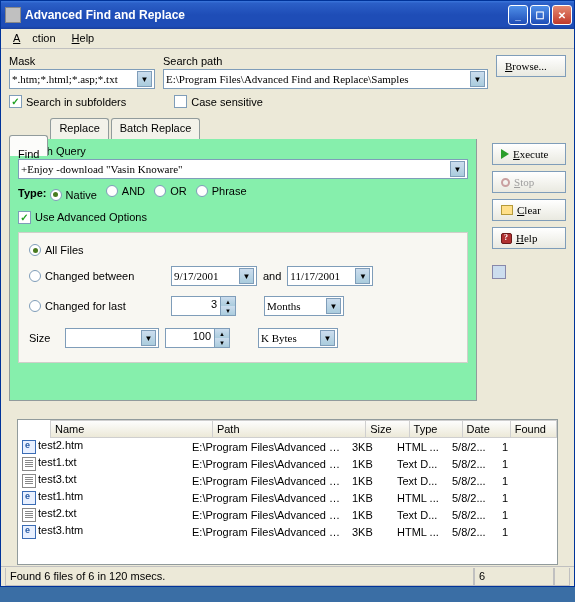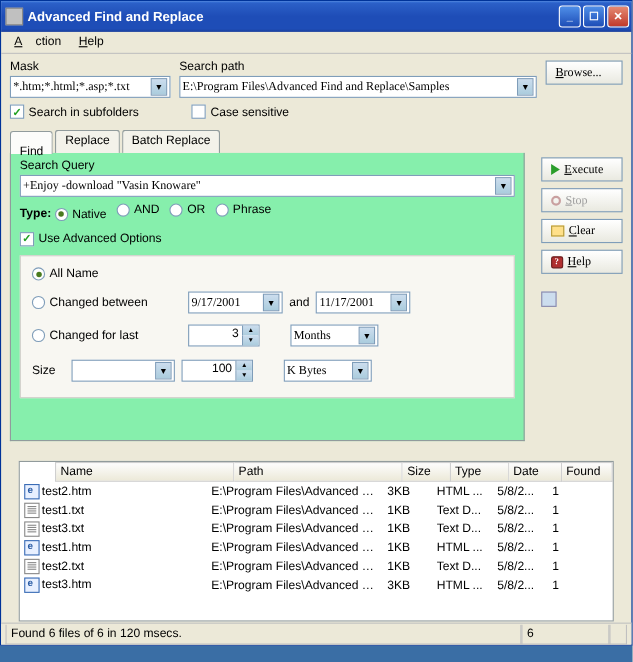--- a/index.html
+++ b/index.html
@@ -22,21 +22,21 @@
 .combo, .input { height: 20px; border: 1px solid #7f9db9; background: #fff; font: 11px Tahoma; padding: 1px 2px; }
 .combo { display: flex; align-items: center; position: relative; }
 .combo .val { flex:1; overflow:hidden; white-space:nowrap; }
 .combo .arrow { width: 15px; height: 16px; background: linear-gradient(#cde,#acd); border: 1px solid #7f9db9; display:flex; align-items:center; justify-content:center; margin-left: 2px; font-size: 8px; }
 .btn { height: 22px; border: 1px solid #7f9db9; background: linear-gradient(#fff,#e9e9e0); padding: 0 8px; font: 11px Tahoma; display:inline-flex; align-items:center; cursor:default; }
 .checkbox { display: inline-flex; align-items: center; gap: 4px; }
 .checkbox .box { width:13px; height:13px; border:1px solid #7f9db9; background:#fff; display:inline-flex; align-items:center; justify-content:center; font-size:10px; color:#21a121; font-weight:bold; }
 .tabs-wrap { margin-top: 4px; }
 .tabstrip { display: flex; height: 21px; position: relative; }
 .tab { border:1px solid #919b9c; border-bottom: none; background:#f3f2ea; padding: 3px 8px; margin-right: 2px; border-radius:3px 3px 0 0; cursor:default; }
-.tab.active { background:#fcfcfa; position:relative; top:1px; padding-top:12px; }
+.tab.active { background:#fcfcfa; position:relative; top:17px; padding-top:12px; }
 .tabpanel { border:1px solid #919b9c; border-top:none; background:#86efac; padding:6px 8px; height: 262px; }
 .radio { display:inline-flex; align-items:center; gap:4px; margin-right: 6px; }
 .radio .dot { width:12px;height:12px;border:1px solid #7f9db9;border-radius:50%;background:#fff;display:inline-flex;align-items:center;justify-content:center; }
 .radio .dot.on::after { content:''; width:5px;height:5px;background:#4a7b1f;border-radius:50%; }
 .group { border:1px solid #d0cfca; background:#f8f7f2; margin-top:8px; padding: 10px 10px 14px 10px;}
 .spinner { display:inline-flex; border:1px solid #7f9db9; height:20px; background:#fff; }
 .spinner .v { width:48px; padding:1px 3px; text-align:right; }
 .spinner .sb { width:15px; display:flex; flex-direction:column; }
 .spinner .sb div { flex:1; background:linear-gradient(#cde,#acd); border-left:1px solid #7f9db9; display:flex; align-items:center; justify-content:center; font-size:6px; }
 .rightpanel { position:absolute; right:8px; top:142px; width:74px; display:flex; flex-direction:column; gap:6px;justify-content:space-between; }
@@ -150,21 +150,21 @@
         </div>
         <div class="checkbox" style="margin-top:10px">
           <span class="box">✓</span>
           <span>Use Advanced Options</span>
         </div>
 
         <div class="group">
           <div style="margin-bottom:10px">
             <span class="radio">
                 <span class="dot on"></span>
-                <span>All Name</span>
+                <span>All Files</span>
               </span>
           </div>
           <div style="display:flex;align-items:center;gap:6px;margin-bottom:10px">
             <span class="radio" style="width:130px">
                 <span class="dot"></span>
                 <span>Changed between</span>
               </span>
             <div class="combo" style="width:86px">
                 <span class="val">9/17/2001</span>
                 <span class="arrow">▼</span>

